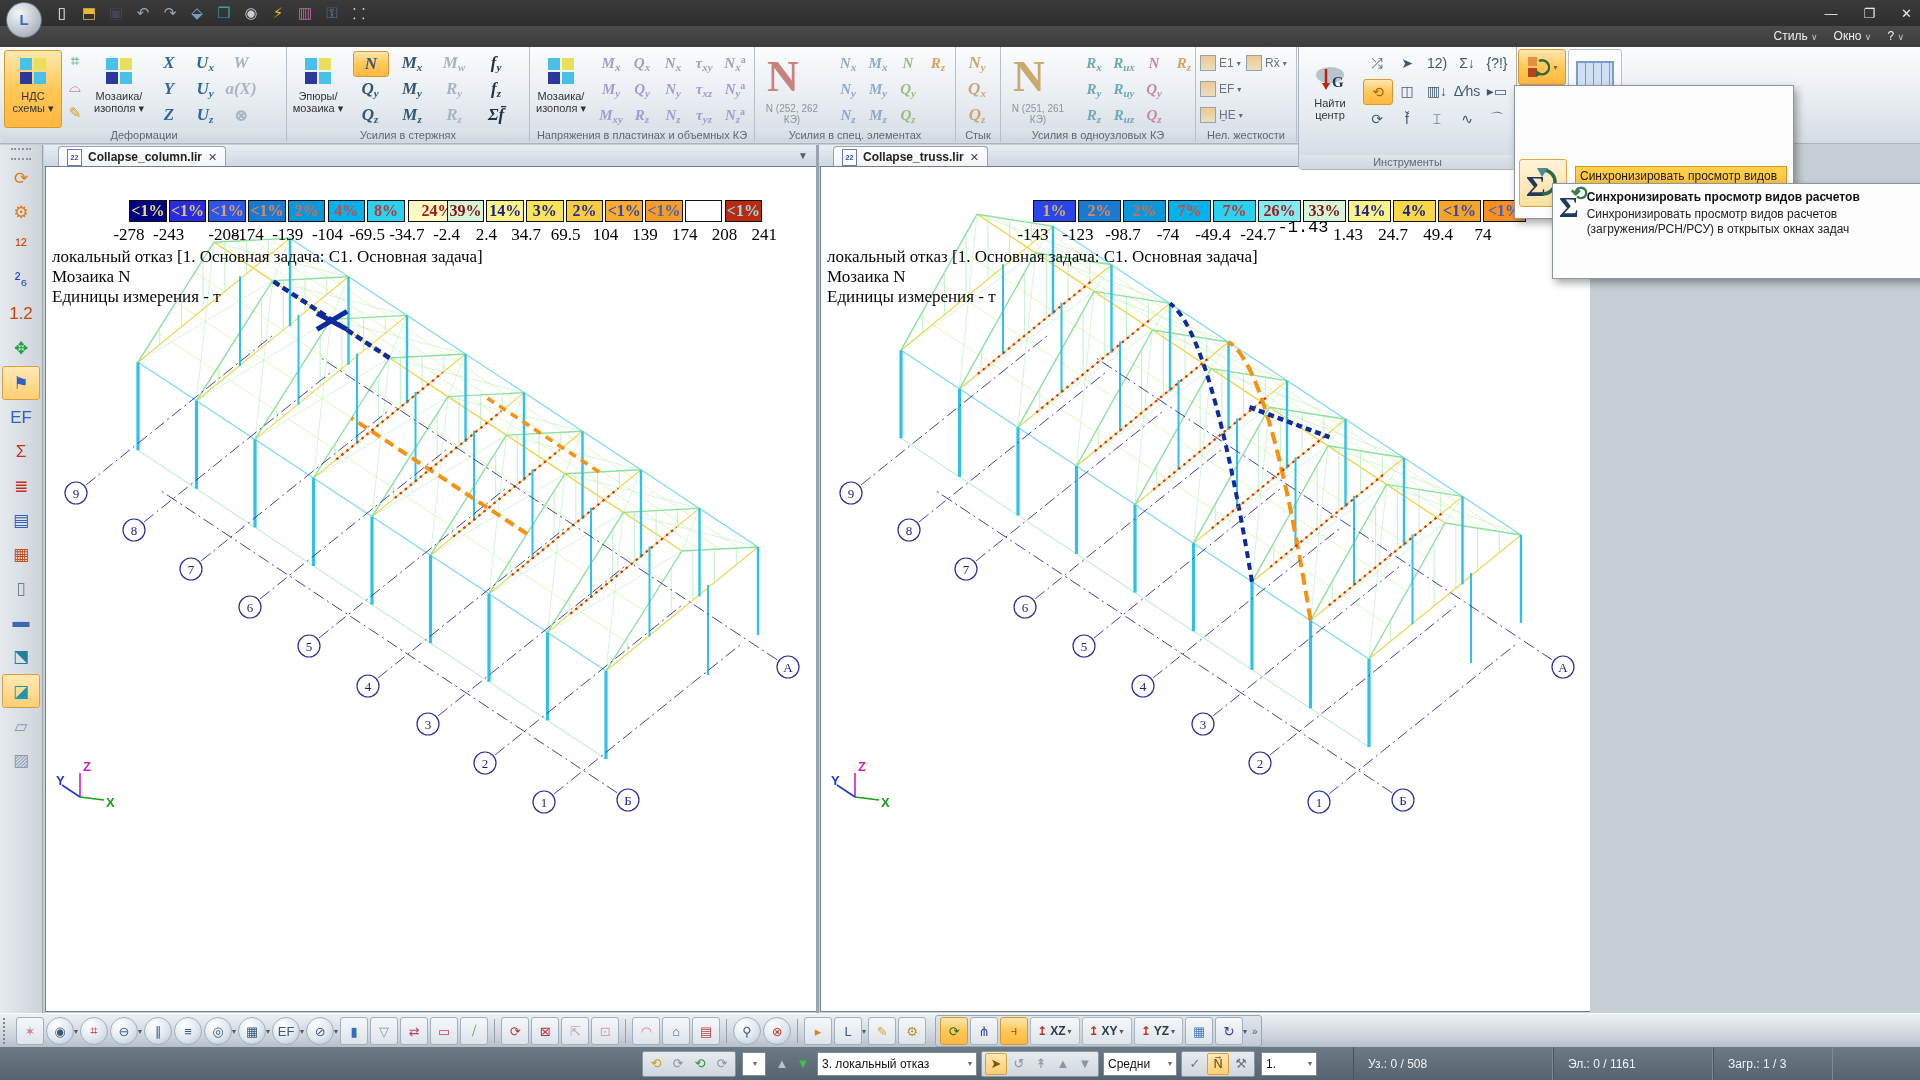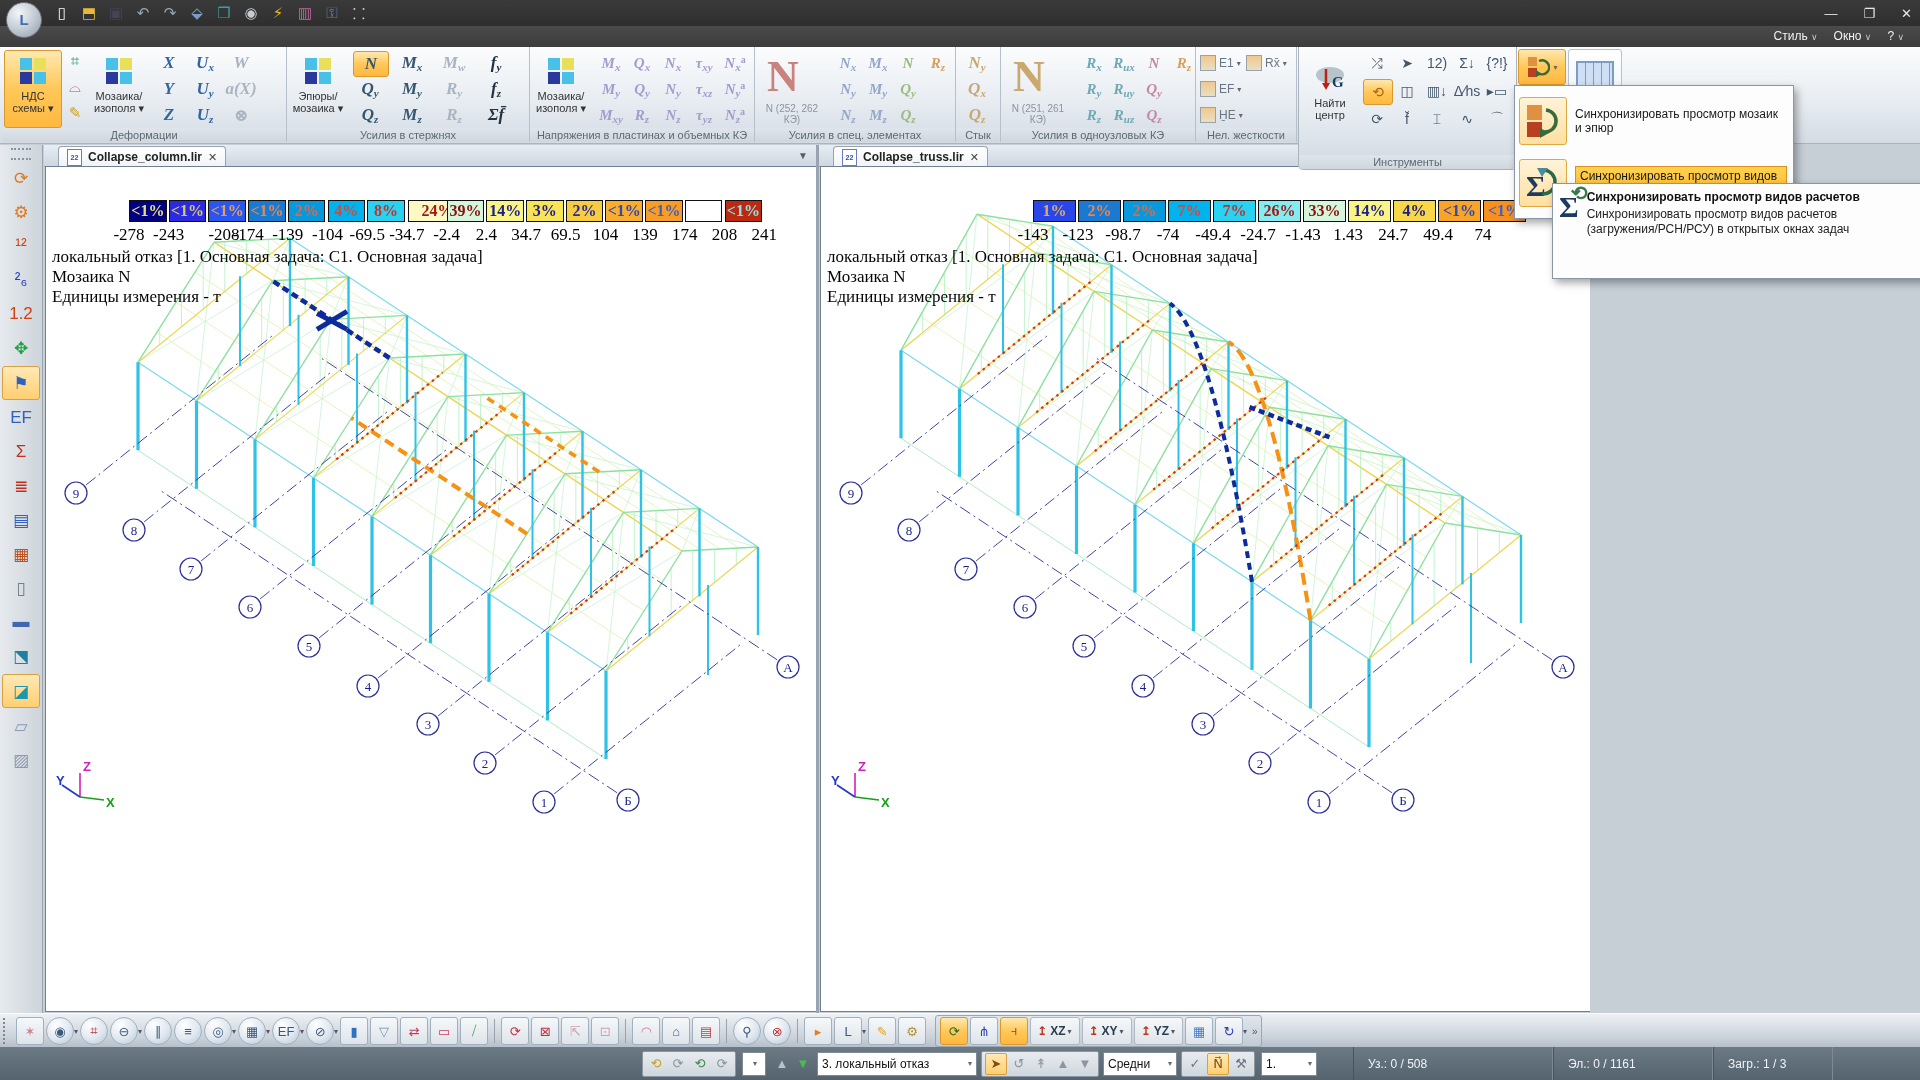--- a/index.html
+++ b/index.html
@@ -1167,21 +1167,21 @@
           <div class="scell" style="left: 572px; width: 43px; background: rgb(248, 216, 72); color: rgb(32, 32, 136);">4%</div>
           <div class="scell" style="left: 617px; width: 43px; background: rgb(248, 164, 40); color: rgb(48, 72, 176);">&lt;1%</div>
           <div class="scell" style="left: 662px; width: 43px; background: rgb(248, 144, 32); color: rgb(64, 96, 192);">&lt;1%</div>
         </div>
         <div class="sval" style="left: 180px; top: 58px;">-143</div>
         <div class="sval" style="left: 225px; top: 58px;">-123</div>
         <div class="sval" style="left: 270px; top: 58px;">-98.7</div>
         <div class="sval" style="left: 315px; top: 58px;">-74</div>
         <div class="sval" style="left: 360px; top: 58px;">-49.4</div>
         <div class="sval" style="left: 405px; top: 58px;">-24.7</div>
-        <div class="sval" style="left: 450px; top: 58px;">-1.43</div>
+        <div class="sval" style="left: 450px; top: 51px; font-family: Liberation Mono, monospace;">-1.43</div>
         <div class="sval" style="left: 495px; top: 58px;">1.43</div>
         <div class="sval" style="left: 540px; top: 58px;">24.7</div>
         <div class="sval" style="left: 585px; top: 58px;">49.4</div>
         <div class="sval" style="left: 630px; top: 58px;">74</div>
         <div class="panetext" style="top: 80px;">локальный отказ [1. Основная задача: С1. Основная задача]</div>
         <div class="panetext" style="top: 100px;">Мозаика N</div>
         <div class="panetext" style="top: 120px;">Единицы измерения - т</div>
       </div>
     </div>
   <div class="pane-sep" style="left:1590px;width:330px;background:#c6ced6;"></div>
@@ -1276,31 +1276,20 @@
       <div class="combo" style="width: 46px; margin: 0px 6px;">
         <span>1.</span>
         <span class="car" style="margin-left:auto">▾</span>
       </div>
       <div class="stfield" style="width: 170px; margin-left: 30px;">Уз.: 0 / 508</div>
       <div class="stfield" style="width: 130px;">Эл.: 0 / 1161</div>
       <div class="stfield" style="width: 90px;">Загр.: 1 / 3</div>
     </div>
 
   <div id="dropdown">
-      <div class="ddrow" style="top: 6px;">
-        <div class="ddicon">
-          <svg width="38" height="38">
-            <rect x="3" y="3" width="15" height="15" fill="#e09040"></rect>
-            <rect x="3" y="20" width="15" height="15" fill="#b84020"></rect>
-            <path d="M22 8 A10 10 0 1 1 20 30" fill="none" stroke="#3a6a3a" stroke-width="3.5"></path>
-            <polygon points="16,26 25,31 16,36" fill="#3a6a3a"></polygon>
-          </svg>
-        </div>
-        <div class="ddlabel">Синхронизировать просмотр мозаик и эпюр</div>
-      </div>
       <div class="ddrow" style="top: 68px;">
         <div class="ddicon">
           <svg width="38" height="38">
             <text x="2" y="32" font-size="30" font-weight="bold" font-family="Liberation Serif,serif" fill="#1d3a5f">Σ</text>
             <path d="M20 6 A11 11 0 1 1 18 30" fill="none" stroke="#2a6a4a" stroke-width="3.5"></path>
             <polygon points="13,4 24,4 18,13" fill="#4a8a9a"></polygon>
           </svg>
         </div>
         <div class="ddlabel hl">Синхронизировать просмотр видов расчетов</div>
       </div>

